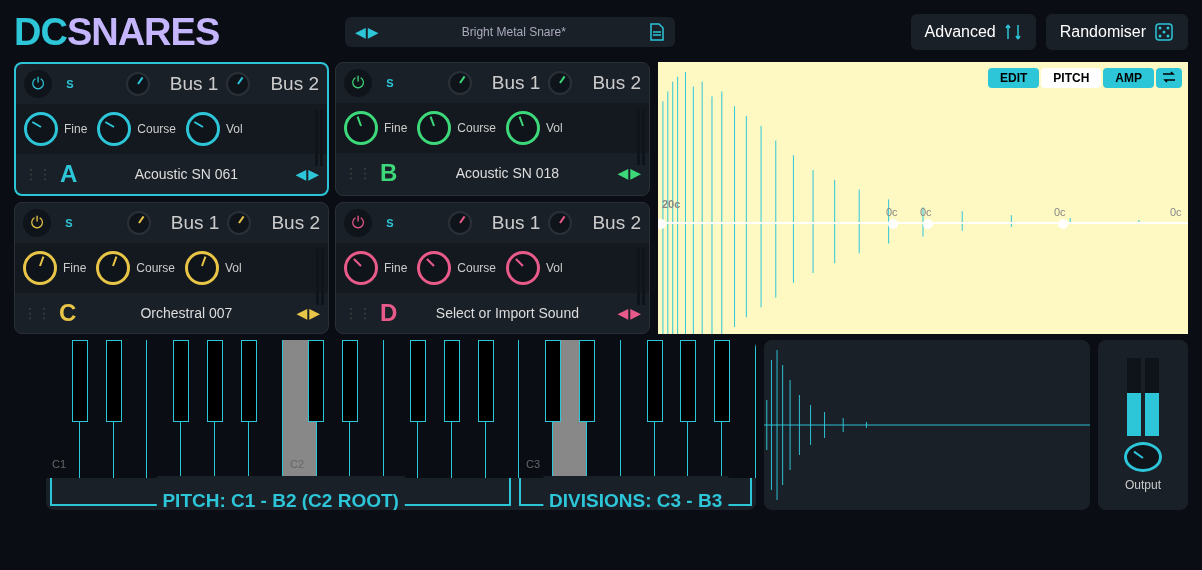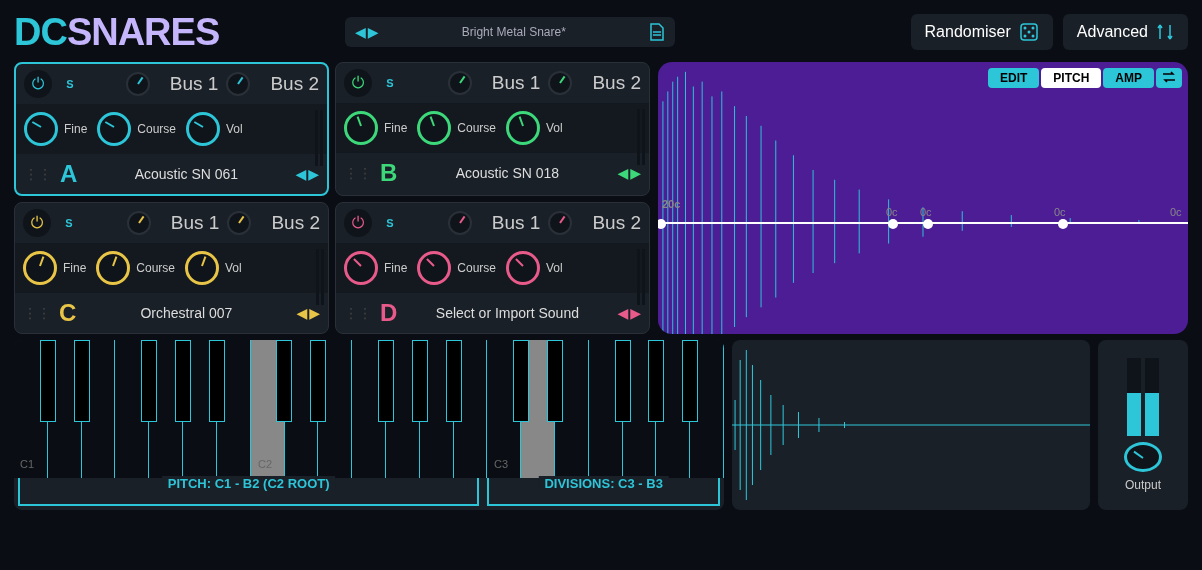--- a/index.html
+++ b/index.html
@@ -173,22 +173,22 @@
   flex: 1;
   text-align: center;
 }
 .slot-nav {
   display: flex;
   gap: 2px;
   font-size: 14px;
 }
 .editor {
   flex: 1;
-  background: #4c1d95;
-  border-radius: 14px;
+  background: #fef9c3;
+  border-radius: 0;
   position: relative;
   overflow: hidden;
   text-align: center;
 }
 .editor-tabs {
   position: absolute;
   top: 6px;
   right: 6px;
   display: flex;
   gap: 2px;
@@ -230,20 +230,21 @@
   display: flex;
   gap: 8px;
   height: 170px;
 }
 .keyboard-panel {
   width: 710px;
   background: #1a2028;
   border-radius: 8px;
   position: relative;
   overflow: hidden;
+  margin-left: 32px;
 }
 .keyboard {
   position: absolute;
   top: 0;
   left: 0;
   right: 0;
   height: 138px;
   display: flex;
 }
 .white-key {
@@ -282,23 +283,23 @@
   border-top: none;
   margin: 0 4px;
   position: relative;
 }
 .range-label {
   position: absolute;
   left: 50%;
   transform: translateX(-50%);
   top: -2px;
   background: #1a2028;
-  padding: 0 6px;
+  padding: 14px 6px;
   color: #2dc5d8;
-  font-size: 13px;
+  font-size: 19px;
   font-weight: 600;
   white-space: nowrap;
 }
 .mini-wave {
   flex: 1;
   background: #1a2028;
   border-radius: 8px;
   position: relative;
   overflow: hidden;
 }
@@ -373,37 +374,37 @@
       <span class="preset-name">Bright Metal Snare*</span>
       <span class="preset-file-icon">
         <svg width="16" height="18" viewBox="0 0 16 18">
             <path d="M2 1h8l4 4v12H2z" fill="none" stroke="#2dc5d8" stroke-width="1.5"></path>
             <path d="M4 9h8M4 12h8" stroke="#2dc5d8" stroke-width="1.5"></path>
           </svg>
       </span>
     </div>
     <div class="header-right">
       <div class="header-btn">
+        <span>Advanced</span>
+        <span class="adv-icon">
+          <svg width="18" height="18" viewBox="0 0 18 18">
+              <path d="M4 2v14M4 2l-2 3M4 2l2 3M14 16V2M14 16l-2-3M14 16l2-3" stroke="#2dc5d8" stroke-width="1.5" fill="none"></path>
+            </svg>
+        </span>
+      </div>
+      <div class="header-btn">
         <span>Randomiser</span>
         <span class="dice-icon">
           <svg width="20" height="20" viewBox="0 0 20 20">
               <rect x="2" y="2" width="16" height="16" rx="3" fill="none" stroke="#2dc5d8" stroke-width="1.5"></rect>
               <circle cx="6" cy="6" r="1.5" fill="#2dc5d8"></circle>
               <circle cx="14" cy="6" r="1.5" fill="#2dc5d8"></circle>
               <circle cx="10" cy="10" r="1.5" fill="#2dc5d8"></circle>
               <circle cx="6" cy="14" r="1.5" fill="#2dc5d8"></circle>
               <circle cx="14" cy="14" r="1.5" fill="#2dc5d8"></circle>
-            </svg>
-        </span>
-      </div>
-      <div class="header-btn">
-        <span>Advanced</span>
-        <span class="adv-icon">
-          <svg width="18" height="18" viewBox="0 0 18 18">
-              <path d="M4 2v14M4 2l-2 3M4 2l2 3M14 16V2M14 16l-2-3M14 16l2-3" stroke="#2dc5d8" stroke-width="1.5" fill="none"></path>
             </svg>
         </span>
       </div>
     </div>
   </div>
 
   <div class="main-row">
     <div class="slots" id="slots-container">
         <div class="slot active">
     <div class="slot-top">

